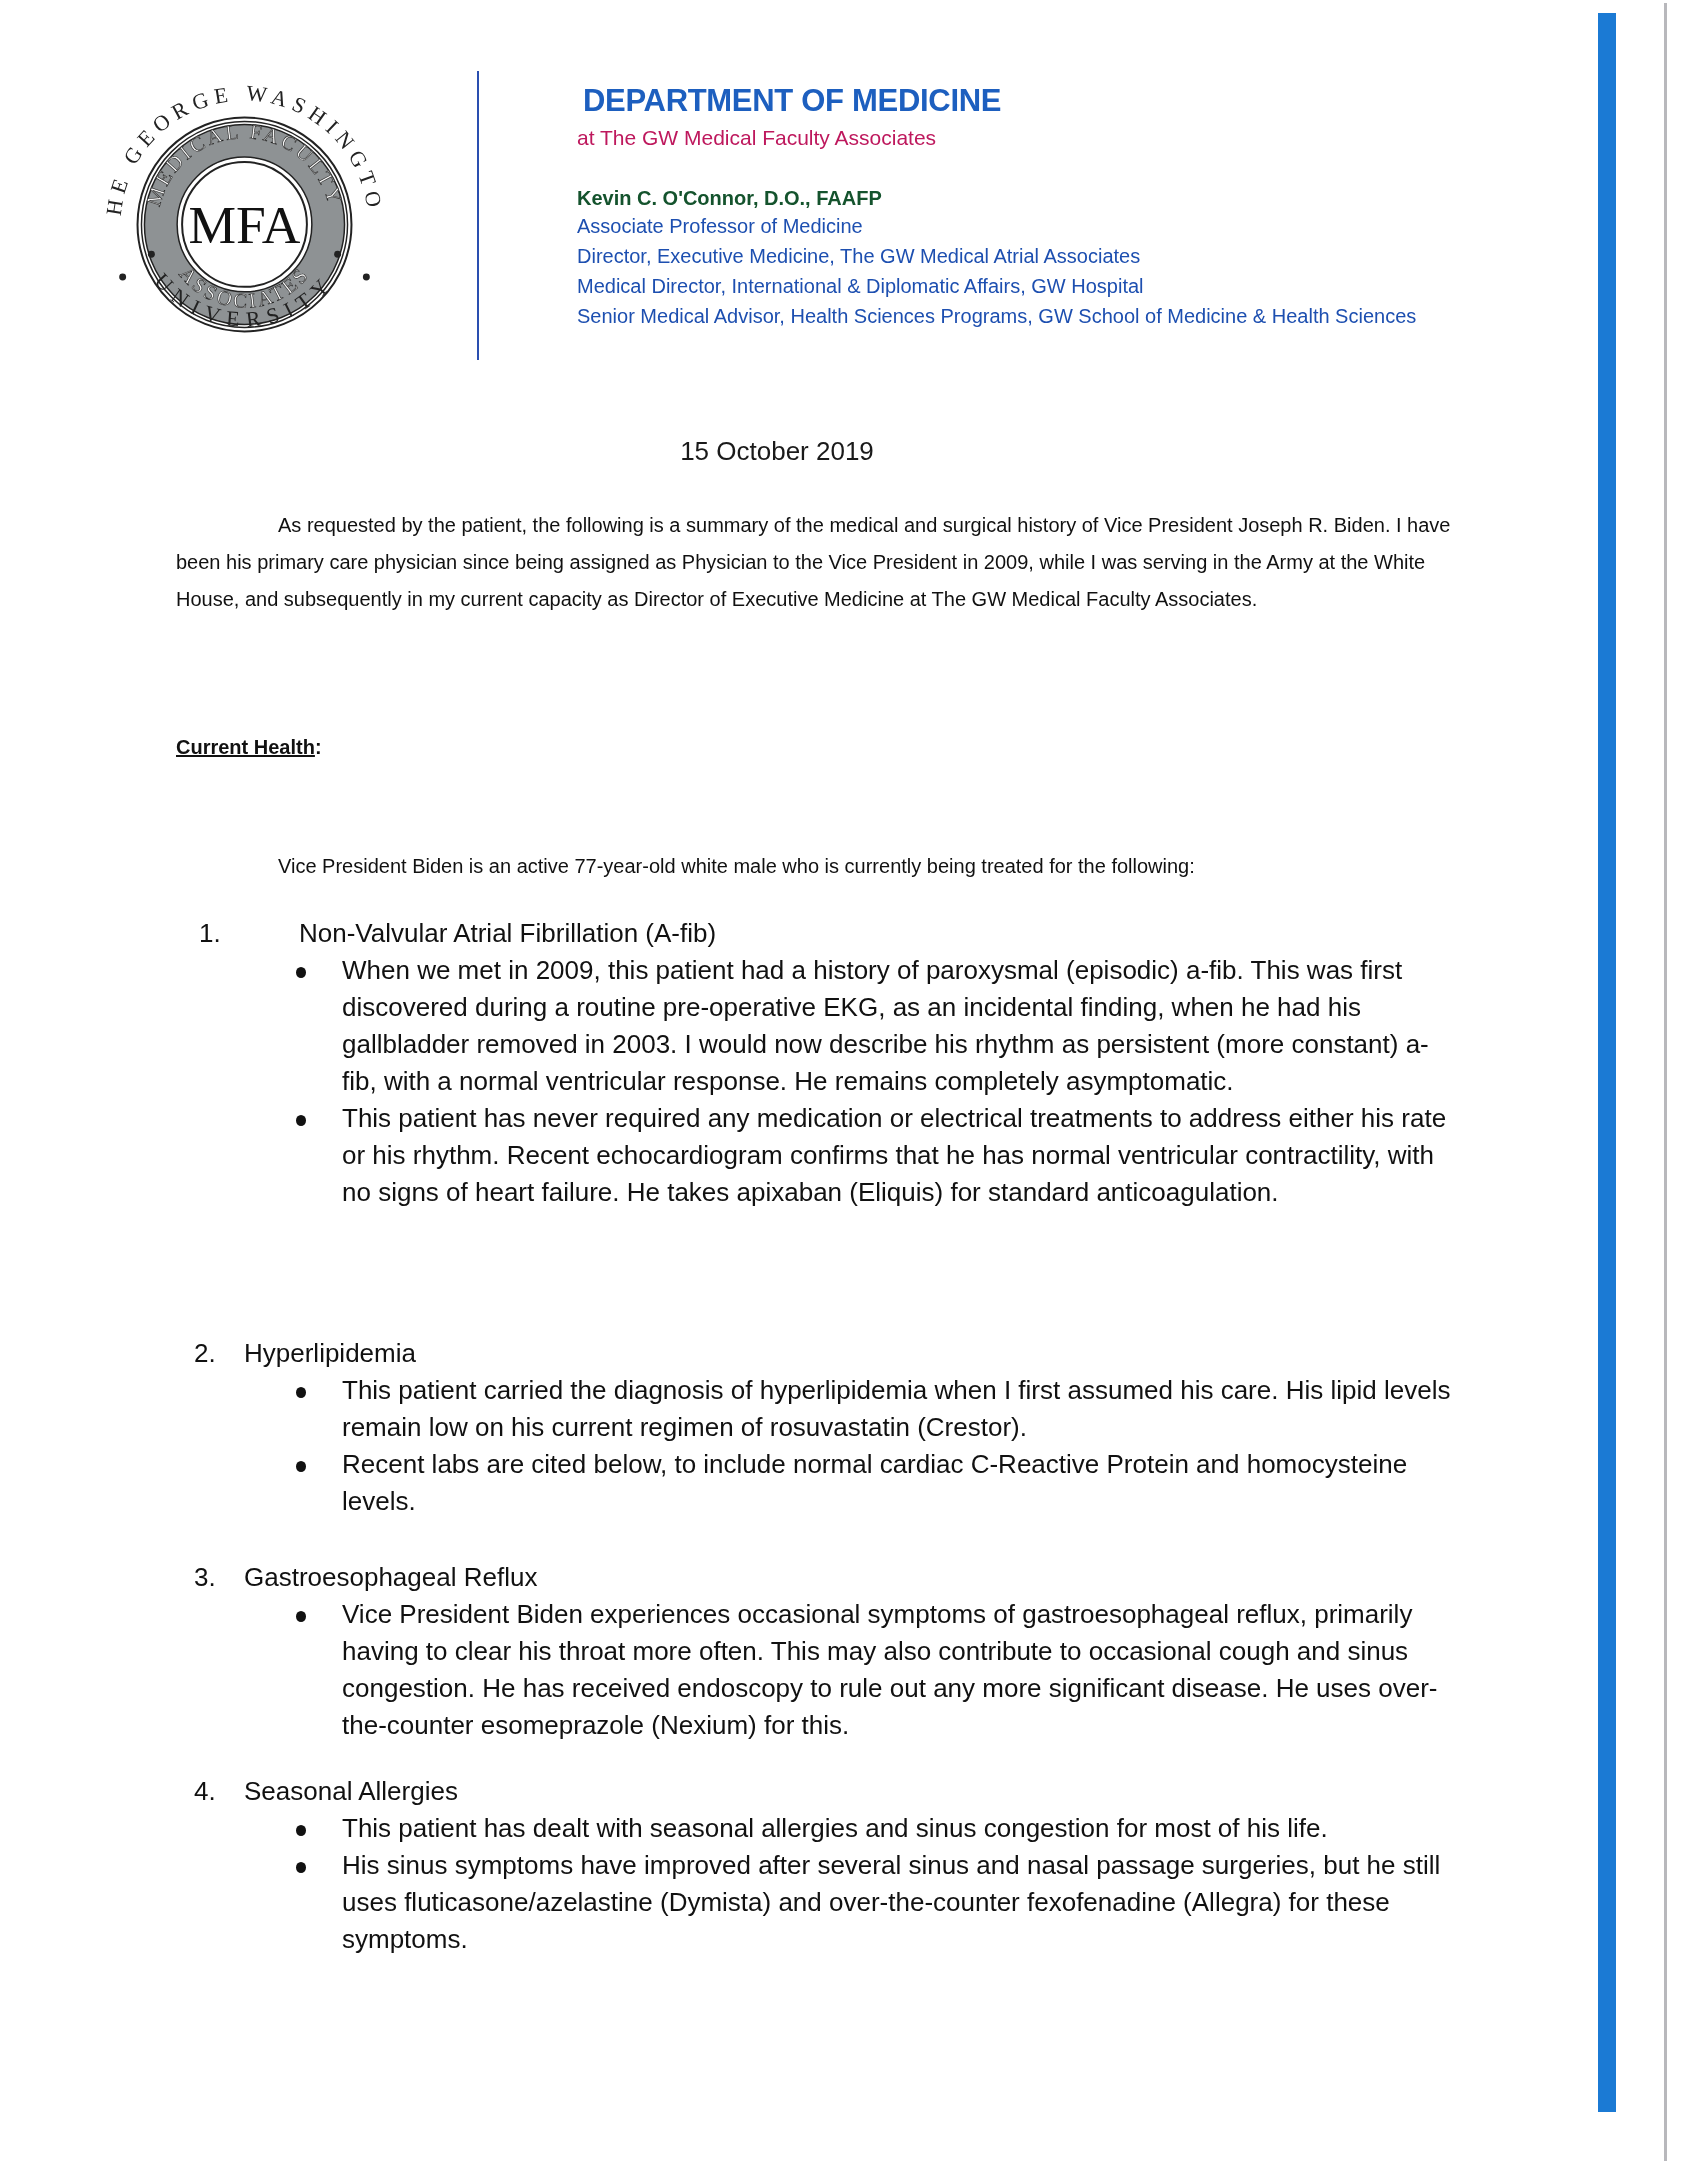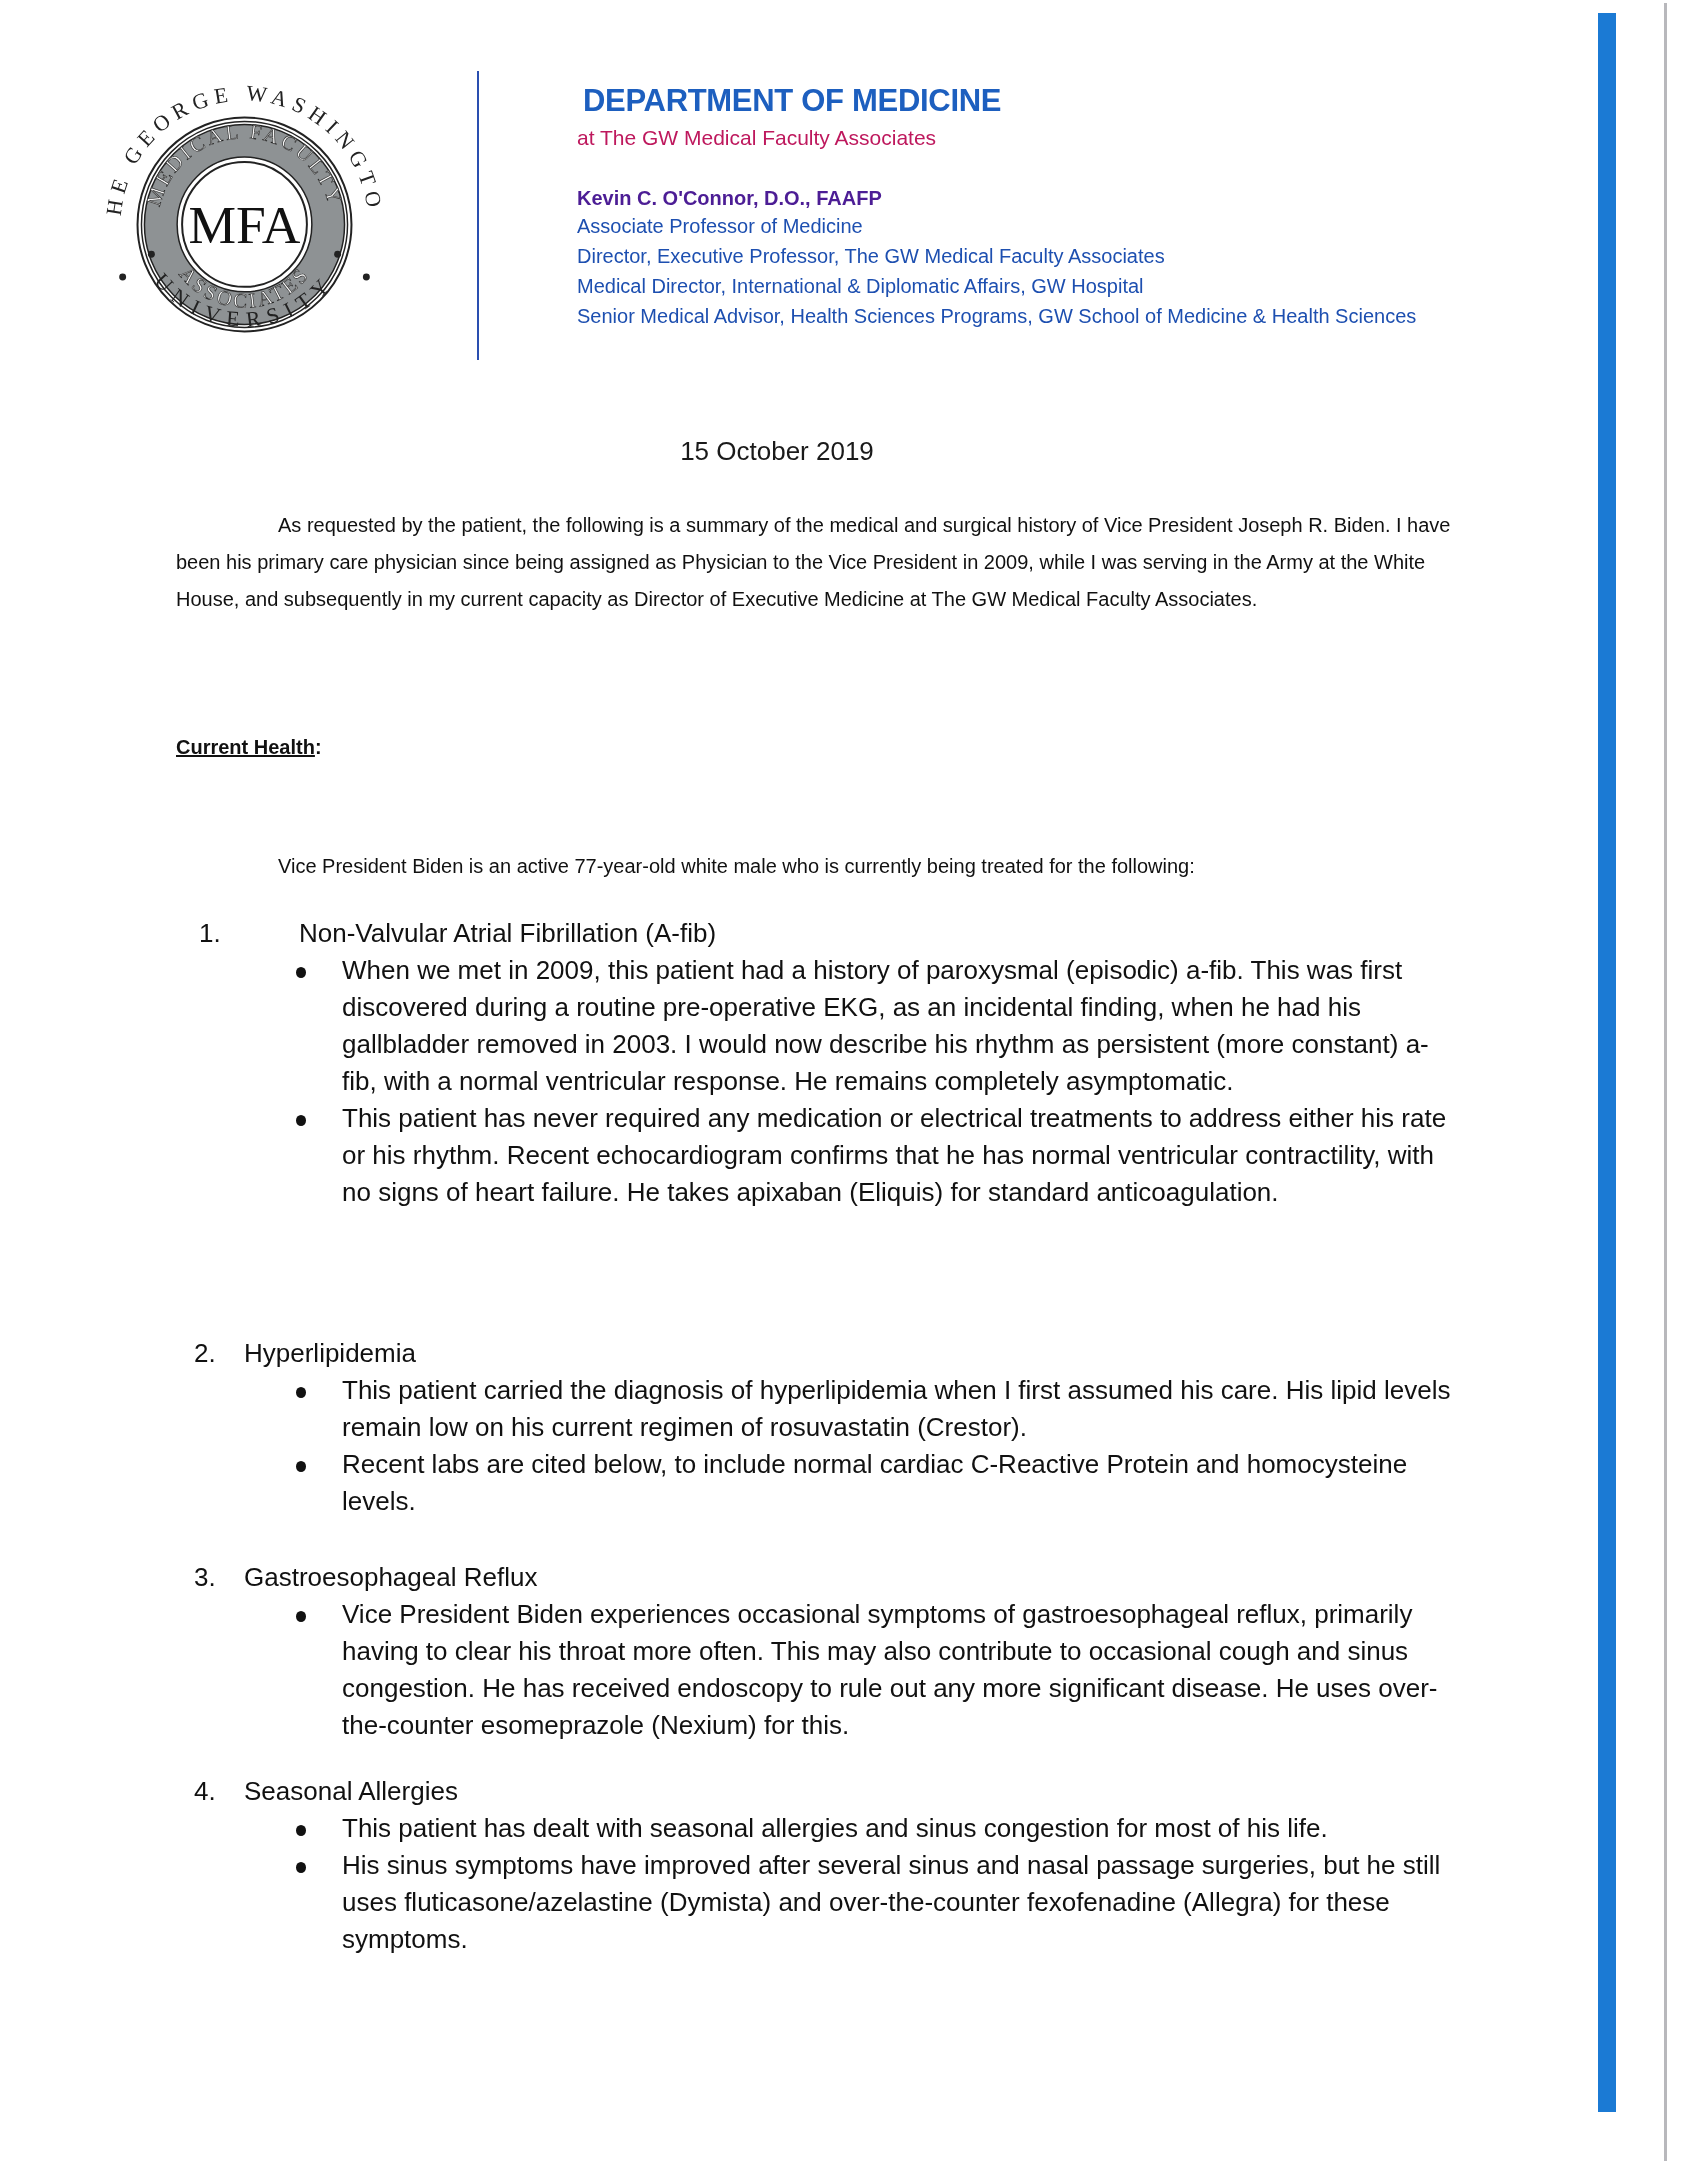--- a/index.html
+++ b/index.html
@@ -5,21 +5,21 @@
   html, body { margin: 0; padding: 0; background: #ffffff; }
   body { width: 1683px; height: 2178px; position: relative; overflow: hidden;
          font-family: "Liberation Sans", sans-serif; color: #1a1a1a; }
 
   .logo { position: absolute; left: 81px; top: 61px; width: 327px; height: 317px; }
   .header-rule { position: absolute; left: 477px; top: 71px; width: 2px; height: 289px; background: #2a4fb0; }
 
   .header { position: absolute; left: 577px; top: 77px; color: #1d5fbf; }
   .dept-title { font-size: 31px; font-weight: bold; letter-spacing: -0.3px; margin: 6px; line-height: 36px; }
   .dept-sub { font-size: 21px; color: #be185d; margin-top: 1px; line-height: 26px; }
-  .doc-name { font-size: 20px; font-weight: bold; margin-top: 34px; line-height: 26px; color: #4c1d95; }
+  .doc-name { font-size: 20px; font-weight: bold; margin-top: 34px; line-height: 26px; color: #14532d; }
   .doc-role { font-size: 20px; line-height: 30px; color: #1d4fb0; }
 
   .blue-bar { position: absolute; left: 1598px; top: 13px; width: 18px; height: 2099px; background: #1b7ad4; }
   .gray-rule { position: absolute; left: 1664px; top: 3px; width: 3px; height: 2158px; background: #b8b8bc; }
 
   .body-text { position: absolute; left: 176px; width: 1277px; font-size: 20px; line-height: 37px; color: #111; }
   .date { position: absolute; left: 0; top: 436px; width: 1554px; text-align: center; font-size: 26px; }
   .intro { top: 507px; }
   .intro p { margin: 0; text-indent: 102px; }
   .section-heading { top: 729px; font-weight: bold; }
@@ -69,21 +69,21 @@
   <text x="165" y="184" text-anchor="middle" font-family="Liberation Serif, serif" font-size="54" fill="#111">MFA</text>
 </svg>
 
 <div class="header-rule"></div>
 
 <div class="header">
   <div class="dept-title">DEPARTMENT OF MEDICINE</div>
   <div class="dept-sub">at The GW Medical Faculty Associates</div>
   <div class="doc-name">Kevin C. O'Connor, D.O., FAAFP</div>
   <div class="doc-role">Associate Professor of Medicine</div>
-  <div class="doc-role">Director, Executive Professor, The GW Medical Faculty Associates</div>
+  <div class="doc-role">Director, Executive Medicine, The GW Medical Atrial Associates</div>
   <div class="doc-role">Medical Director, International &amp; Diplomatic Affairs, GW Hospital</div>
   <div class="doc-role">Senior Medical Advisor, Health Sciences Programs, GW School of Medicine &amp; Health Sciences</div>
 </div>
 
 <div class="blue-bar"></div>
 <div class="gray-rule"></div>
 
 <div class="date">15 October 2019</div>
 
 <div class="body-text intro">

